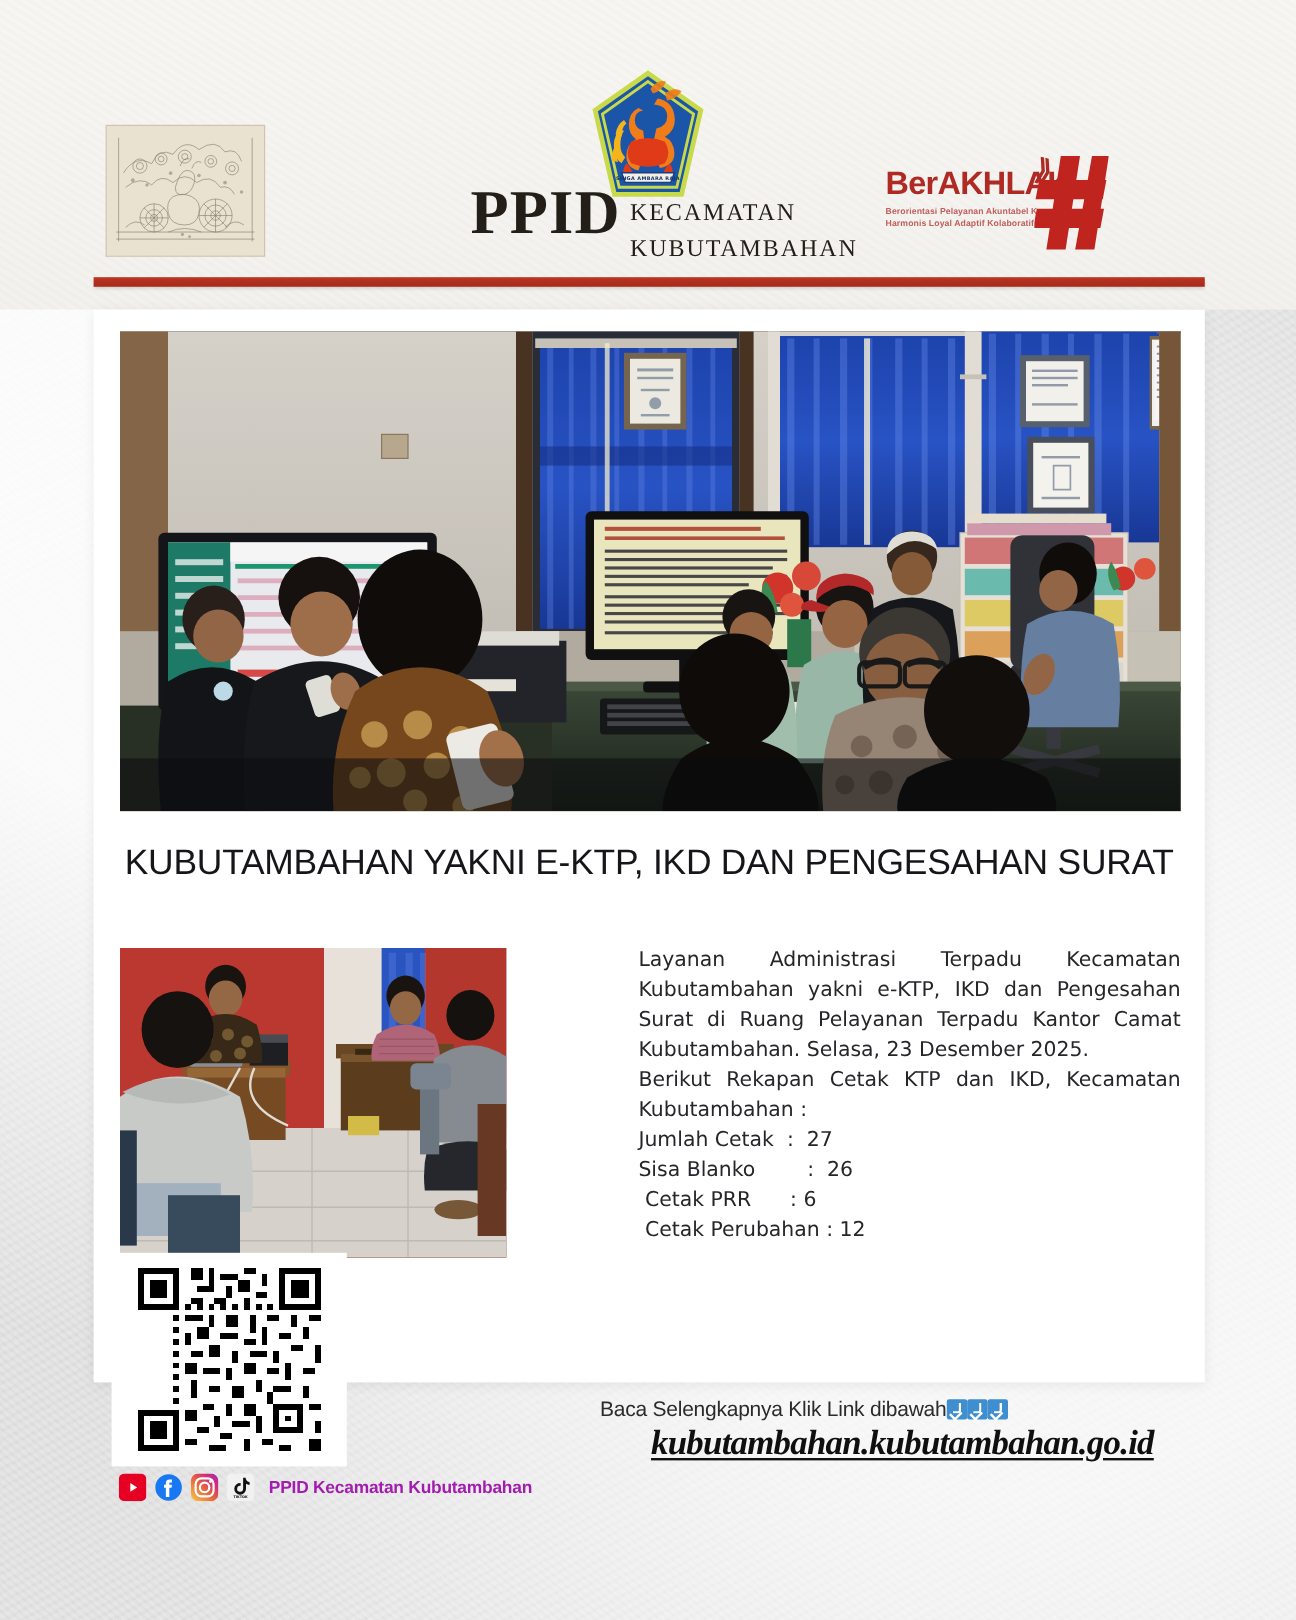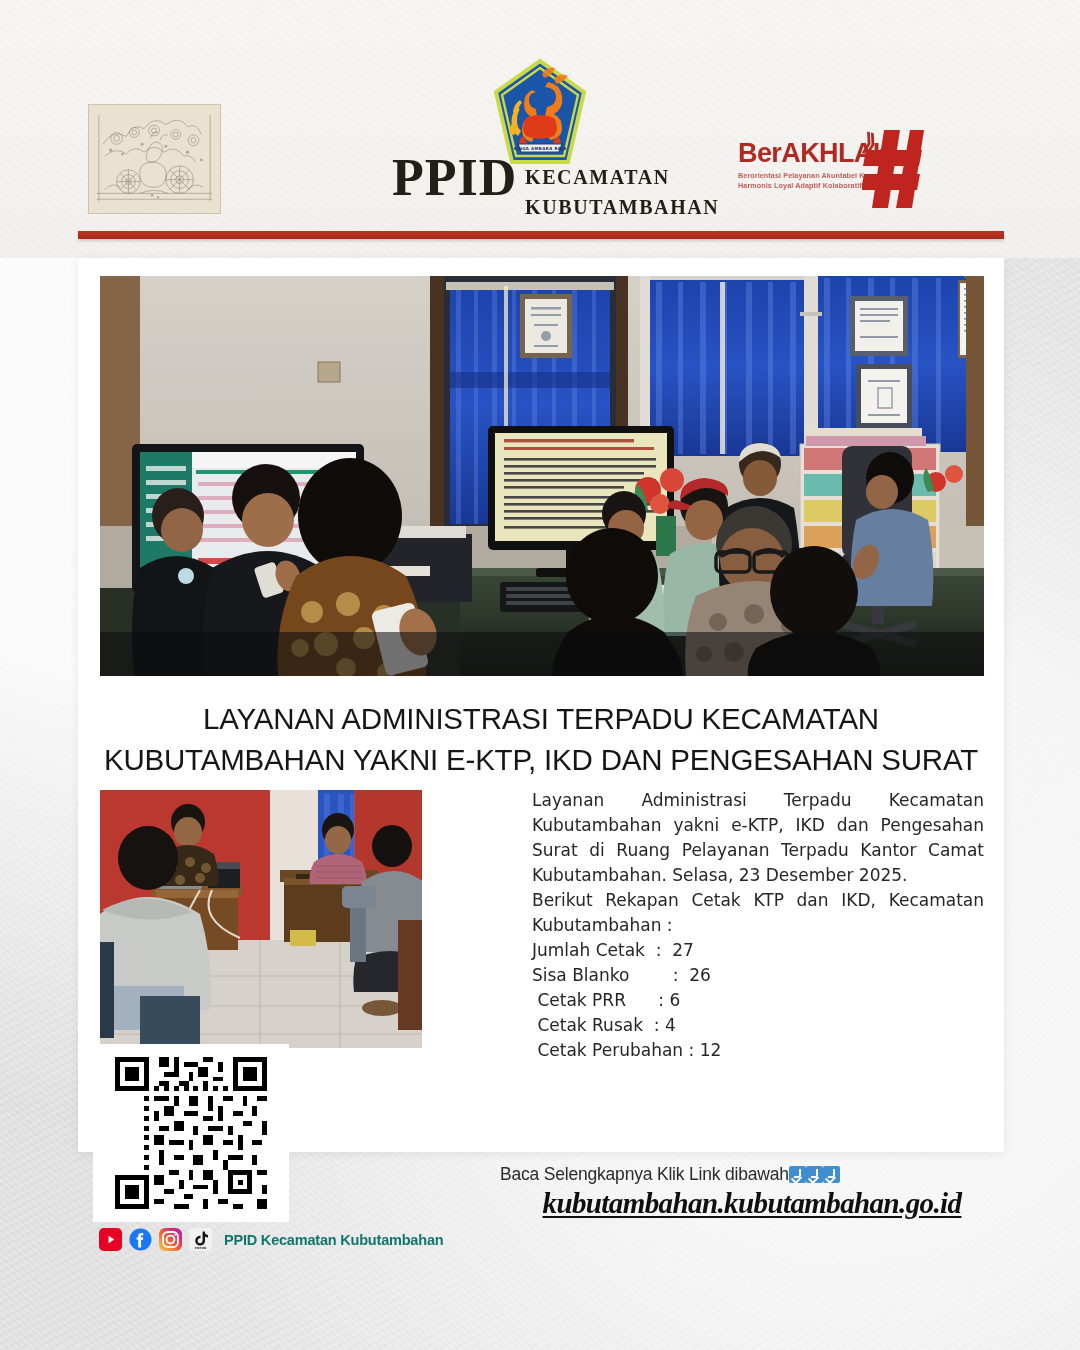--- a/index.html
+++ b/index.html
@@ -55,21 +55,21 @@
     font-weight: 700;
     font-size: 52px;
     letter-spacing: 1px;
     color: #231f18;
     line-height: 1;
   }
   .ppid-sub {
     position: absolute;
     left: 525px; top: 162px;
     font-family: "Liberation Serif", serif;
-    font-weight: 700;
+    font-weight: 400;
     font-size: 20px;
     letter-spacing: 1.6px;
     color: #231f18;
     line-height: 30px;
   }
 
   
   .berakhlak {
     position: absolute;
     left: 738px; top: 140px;
@@ -199,21 +199,21 @@
     position: absolute;
     left: 99px; top: 1228px;
     display: flex; align-items: center; gap: 7px;
   }
   .social-row .ic { width: 23px; height: 23px; display:block; }
   .social-row .handle {
     margin-left: 5px;
     font-family: "Liberation Sans", sans-serif;
     font-weight: 700;
     font-size: 14.5px;
-    color: #0f766e;
+    color: #a21caf;
     letter-spacing: -.2px;
   }
 
   
   .footer-cta {
     position: absolute;
     left: 440px; top: 1164px;
     width: 600px;
   }
   .cta-line1 {
@@ -711,21 +711,20 @@
         <ellipse cx="714" cy="316" rx="44" ry="46" fill="#120f0d"></ellipse>
         <path d="M656 372 q58 -34 116 0 q10 18 8 28 H648 q-2 -12 8 -28 z" fill="#120f0d"></path>
       </g>
 
       <rect x="0" y="356" width="884" height="44" fill="#0b0d10" opacity=".55"></rect>
       <rect x="0" y="0" width="884" height="400" fill="#000" opacity=".04"></rect>
     </svg>
   </div>
 
   <div class="headline">
-    <div>LAYANAN ADMINISTRASI TERPADU KECAMATAN</div>
     <div>KUBUTAMBAHAN YAKNI E-KTP, IKD DAN PENGESAHAN SURAT</div>
   </div>
 
   <div class="body-wrap">
 
     <div class="photo2">
       <svg viewBox="0 0 322 258" width="322" height="258" preserveAspectRatio="none">
         <rect width="322" height="258" fill="#b9392f"></rect>
         <rect x="0" y="0" width="170" height="150" fill="#c03a31"></rect>
         <rect x="170" y="0" width="50" height="150" fill="#efe9e0"></rect>
@@ -797,21 +796,20 @@
         <rect x="0" y="0" width="322" height="258" fill="#000" opacity=".03"></rect>
       </svg>
     </div>
 
     <div class="copy">
       <p>Layanan Administrasi Terpadu Kecamatan Kubutambahan yakni e-KTP, IKD dan Pengesahan Surat di Ruang Pelayanan Terpadu Kantor Camat Kubutambahan. Selasa, 23 Desember 2025.</p>
       <p>Berikut Rekapan Cetak KTP dan IKD, Kecamatan Kubutambahan :</p>
       <div class="stat">Jumlah Cetak  :  27</div>
       <div class="stat">Sisa Blanko        :  26</div>
       <div class="stat"> Cetak PRR      : 6</div>
-      <div class="stat"> Cetak Rusak  : 4</div>
       <div class="stat"> Cetak Perubahan : 12</div>
     </div>
   </div>
 </div>
 
 <div class="qr-box">
   <svg width="166" height="162" viewBox="0 0 33 33" shape-rendering="crispEdges">
     <rect width="33" height="33" fill="#fff"></rect>
     <g fill="#000">
 

